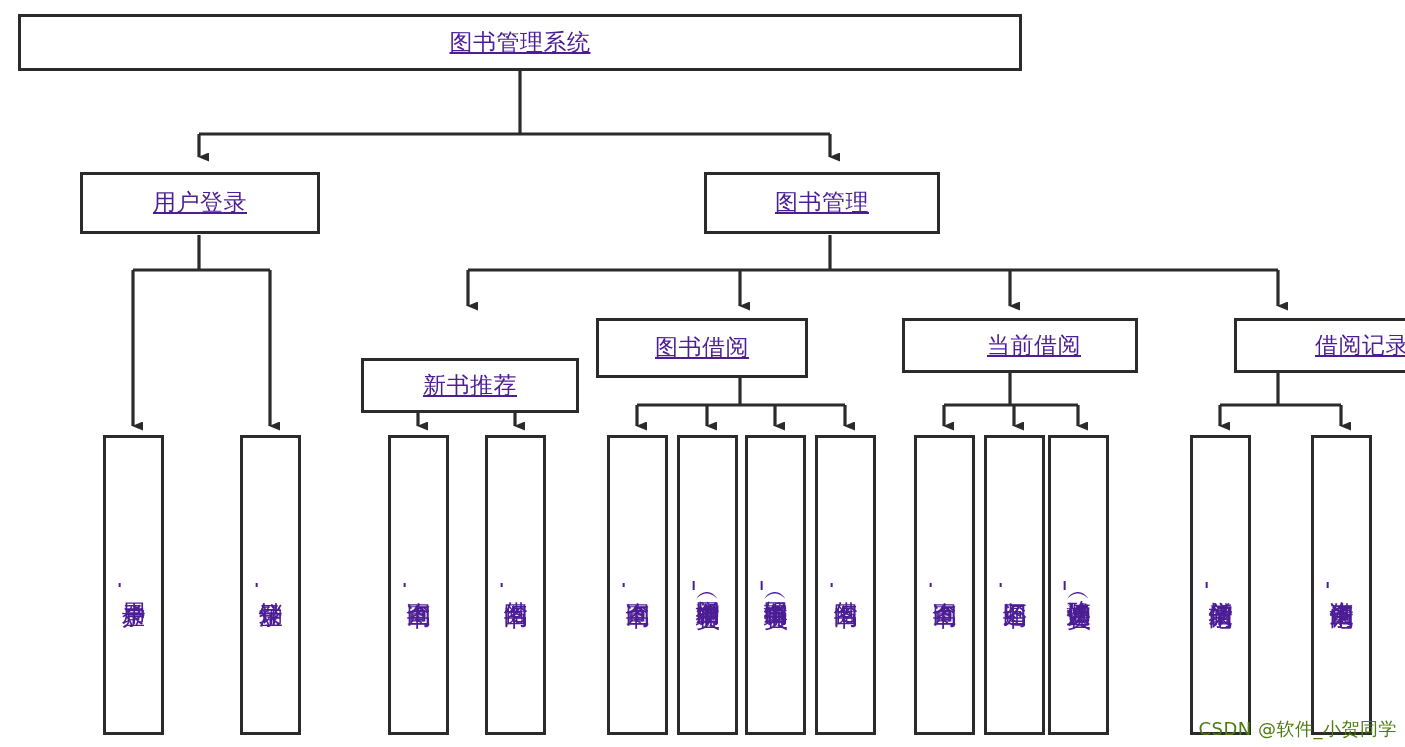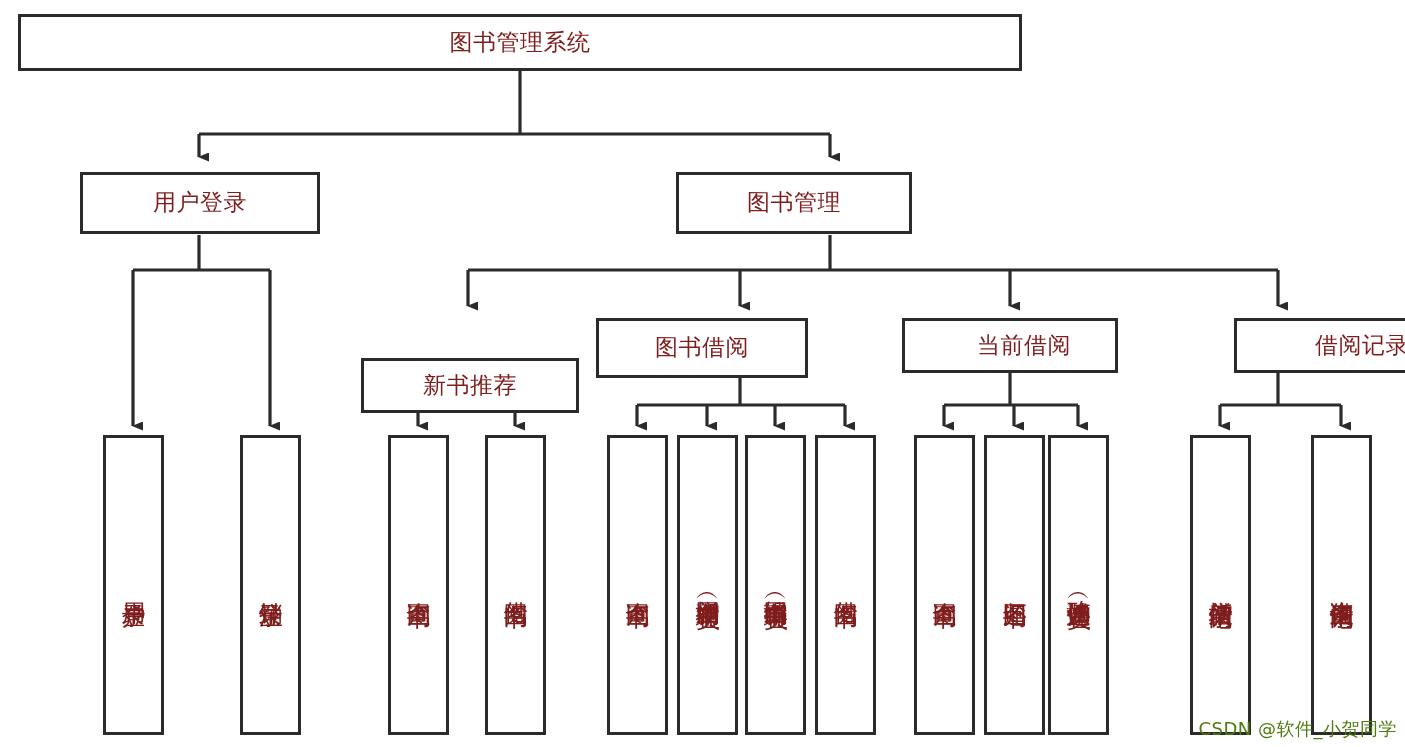--- a/index.html
+++ b/index.html
@@ -28,21 +28,22 @@
     pointer-events: none;
   }
   .node {
     position: absolute;
     box-sizing: border-box;
     border: 3px solid #2b2b2b;
     background: #ffffff;
     display: flex;
     align-items: center;
     justify-content: center;
-    color: #7f1d1d;
+    color: #4c1d95;
+    text-decoration: underline;
   }
   .node.root {
     border-width: 3px;
   }
   .node-label {
     font-size: 23px;
     line-height: 1.1;
     letter-spacing: 0.5px;
     white-space: nowrap;
     text-align: center;
@@ -131,31 +132,31 @@
     </g>
   </svg>
 
   <div class="node root" style="left:18px; top:14px; width:1004px; height:57px;">
     <span class="node-label">图书管理系统</span>
   </div>
 
   <div class="node" style="left:80px; top:172px; width:240px; height:62px;">
     <span class="node-label">用户登录</span>
   </div>
-  <div class="node" style="left:676px; top:172px; width:236px; height:62px;">
+  <div class="node" style="left:704px; top:172px; width:236px; height:62px;">
     <span class="node-label">图书管理</span>
   </div>
 
   <div class="node" style="left:361px; top:318px; width:218px; height:55px;margin-top:40px;">
     <span class="node-label">新书推荐</span>
   </div>
   <div class="node" style="left:596px; top:318px; width:212px; height:60px;">
     <span class="node-label">图书借阅</span>
   </div>
-  <div class="node" style="left:902px; top:318px; width:216px; height:55px;padding-left:28px;">
+  <div class="node" style="left:902px; top:318px; width:236px; height:55px;padding-left:28px;">
     <span class="node-label">当前借阅</span>
   </div>
   <div class="node" style="left:1234px; top:318px; width:256px; height:55px;">
     <span class="node-label">借阅记录</span>
   </div>
 
   <div class="node leaf" style="left:103px; top:435px; width:61px; height:300px;">
     <span class="node-label">用户登录</span>
   </div>
   <div class="node leaf" style="left:240px; top:435px; width:61px; height:300px;">

